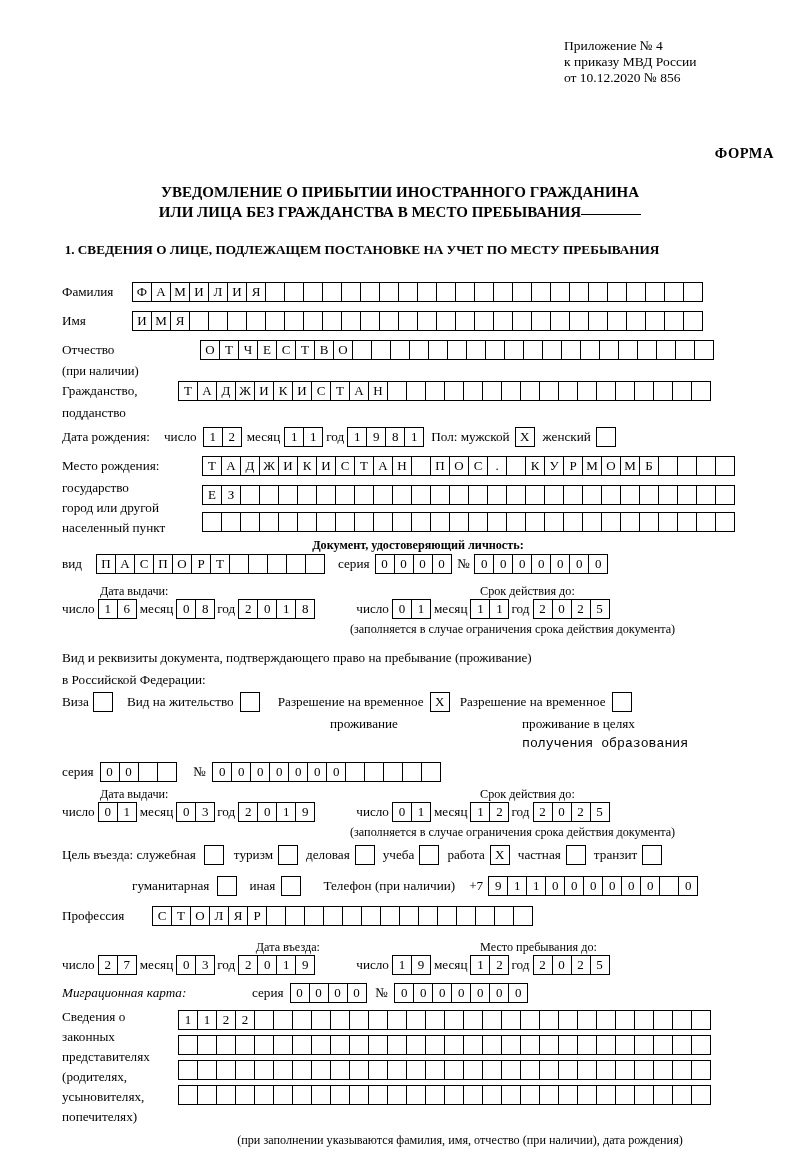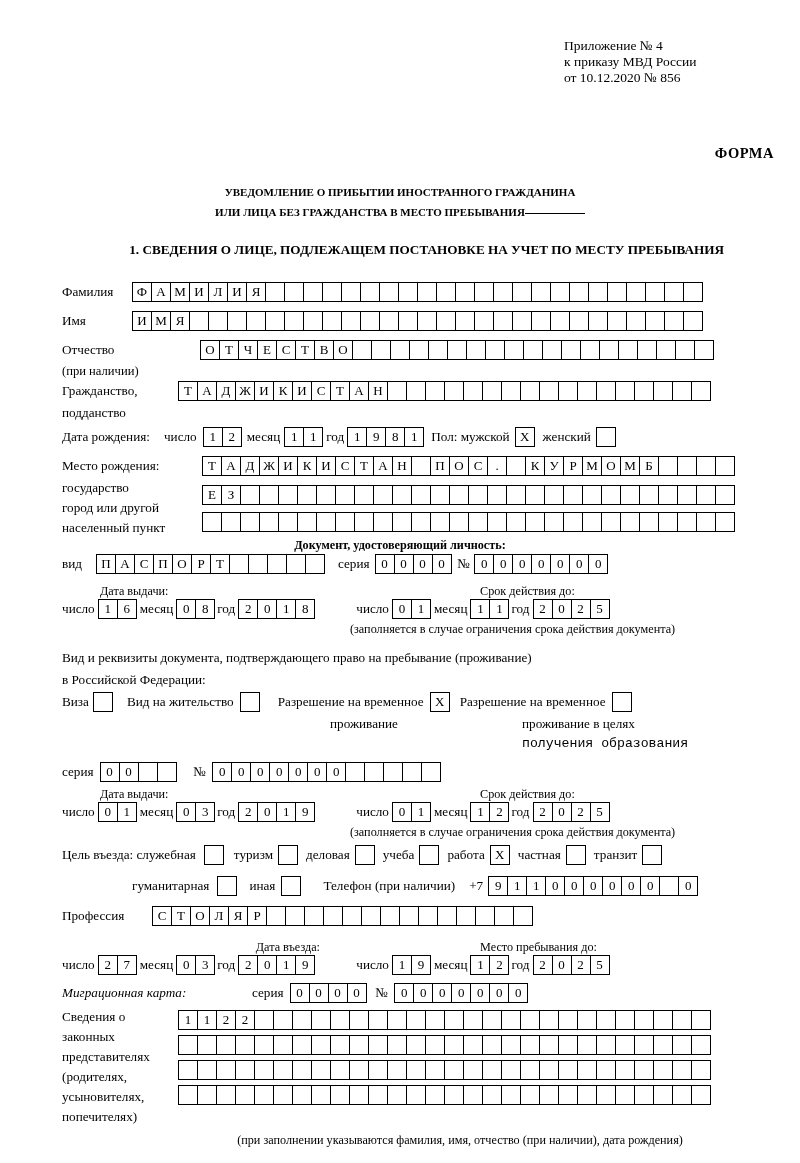--- a/index.html
+++ b/index.html
@@ -45,35 +45,35 @@
     font-size: 14.5px;
     letter-spacing: 0.5px;
   }
   .title {
     position: absolute;
     top: 182px;
     left: 0;
     width: 800px;
     text-align: center;
     font-weight: bold;
-    font-size: 11px;
+    font-size: 15px;
     line-height: 20px;
   }
   .title .ul {
     display: inline-block;
     width: 60px;
     border-bottom: 1px solid #000;
     vertical-align: 2px;
   }
   .section1 {
     position: absolute;
     top: 242px;
     left: 0;
     width: 724px;
-    text-align: right;
+    text-align: center;
     font-weight: bold;
     font-size: 13.2px;
   }
   
   .row {
     position: absolute;
     display: flex;
     align-items: center;
     font-size: 13.2px;
     white-space: nowrap;
@@ -408,21 +408,21 @@
         <span class="cell"></span>
         <span class="cell"></span>
         <span class="cell"></span>
         <span class="cell"></span>
         <span class="cell"></span>
         <span class="cell"></span>
       </span>
   </div>
   <div class="lbl-blk" style="top:518px; left:62px;">населенный пункт</div>
 
-  <div class="center-note bold" style="top:538px; left:180px; width:440px;">Документ, удостоверяющий личность:</div>
+  <div class="center-note bold" style="top:538px; left:198px; width:440px;">Документ, удостоверяющий личность:</div>
 
   <div class="row" style="top:554px; left:62px;">
     <span class="lbl" style="width:34px;">вид</span>
     <span class="cells">
         <span class="cell">П</span>
         <span class="cell">А</span>
         <span class="cell">С</span>
         <span class="cell">П</span>
         <span class="cell">О</span>
         <span class="cell">Р</span>

